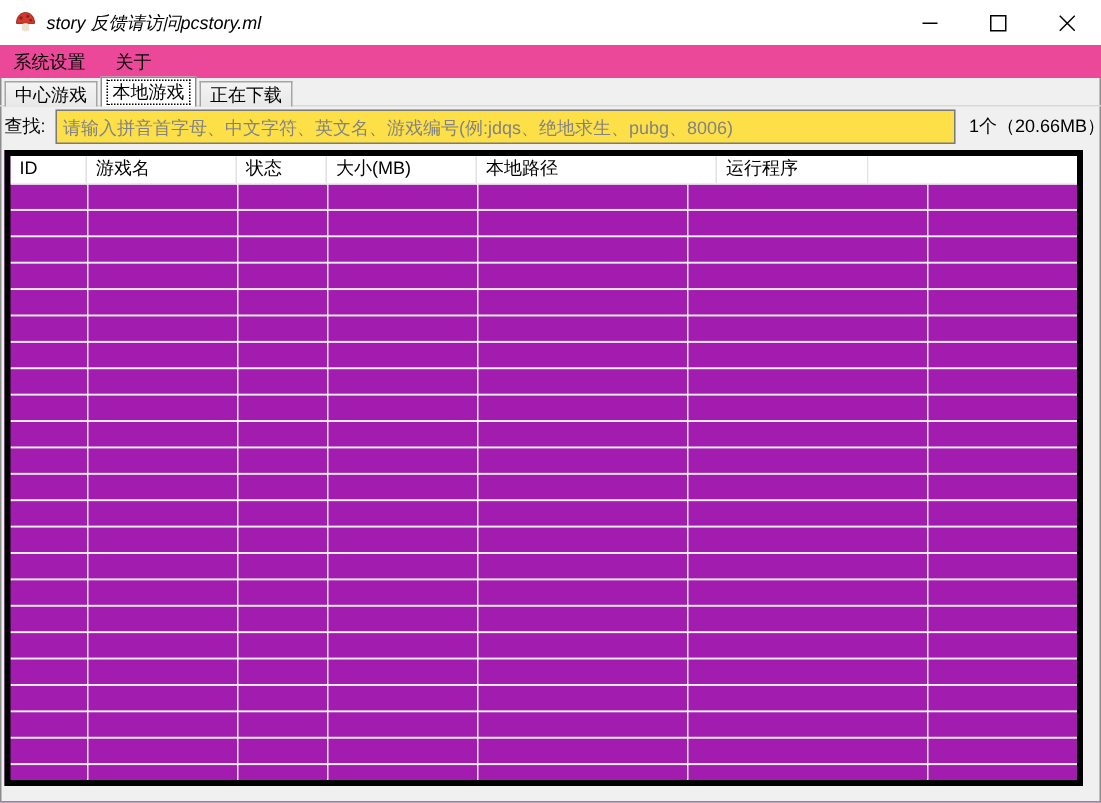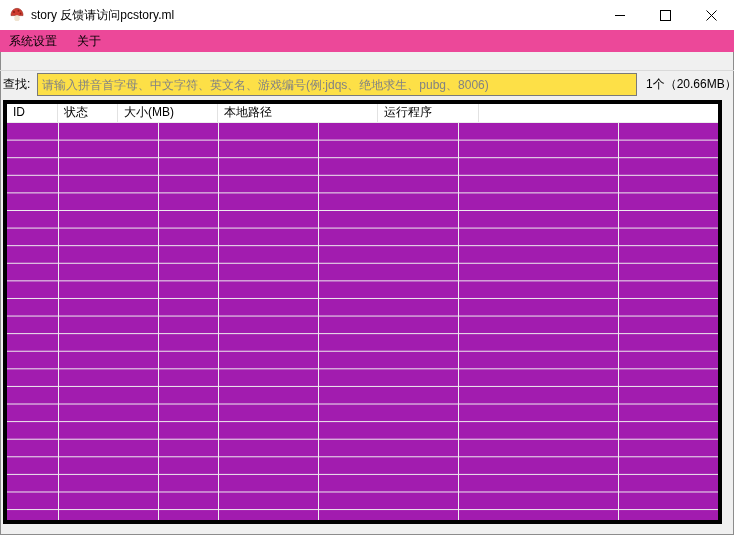--- a/index.html
+++ b/index.html
@@ -2,21 +2,21 @@
 <html><head>
 <meta charset="utf-8">
 <style>
   html,body{margin:0;padding:0;}
   body{font-family:"Liberation Sans", sans-serif; font-size:12px; color:#000;}
   .window{position:relative;width:734px;height:535px;background:#f0f0f0;overflow:hidden;
           box-shadow:inset 0 0 0 1px #8c8c8c;}
   
   .titlebar{position:absolute;left:0;top:0;width:734px;height:30px;background:#ffffff;}
   .app-icon{position:absolute;left:9px;top:7px;width:16px;height:16px;}
-  .title-text{position:absolute;left:31px;top:0;height:30px;line-height:30px;white-space:nowrap;}
+  .title-text{position:absolute;left:31px;top:0;height:30px;line-height:30px;white-space:nowrap;font-style:italic;}
   .winbtn{position:absolute;top:0;width:45px;height:30px;display:flex;align-items:center;justify-content:center;}
   .winbtn.min{right:92px;} .winbtn.max{right:46px;} .winbtn.close{right:0px;}
   .glyph-min{display:block;width:10px;height:1px;background:#000;}
   .glyph-max{display:block;width:9px;height:9px;border:1px solid #000;background:transparent;}
   
   .menubar{position:absolute;left:0;top:30px;width:734px;height:22px;background:#ec4899;display:flex;align-items:center;}
   .menu-item{padding:0 10px;height:22px;line-height:22px;}
   .menu-item:first-child{padding-left:9px;}
   
   .tabline{position:absolute;left:0;top:70px;width:734px;height:1px;background:#d9d9d9;}
@@ -79,28 +79,34 @@
       </svg>
     </div>
   </div>
 
   <div class="menubar">
     <div class="menu-item">系统设置</div>
     <div class="menu-item">关于</div>
   </div>
 
   <div class="tabline"></div>
+  <div class="tabs">
+    <div class="tab">中心游戏</div>
+    <div class="tab selected"><span class="focusrect">本地游戏</span></div>
+    <div class="tab">正在下载</div>
+  </div>
 
   <div class="search-label">查找:</div>
   <input class="search-input" type="text" placeholder="请输入拼音首字母、中文字符、英文名、游戏编号(例:jdqs、绝地求生、pubg、8006)" style="">
   <div class="count-label">1个（20.66MB）</div>
 
   <div class="lv">
     <div class="lv-header">
       <div class="hcell c0">ID</div>
+      <div class="hcell c1">游戏名</div>
       <div class="hcell c2">状态</div>
       <div class="hcell c3">大小(MB)</div>
       <div class="hcell c5">本地路径</div>
       <div class="hcell c6">运行程序</div>
       <div class="hcell hfill"></div>
     </div>
     <div class="lv-body">
       <div class="vline vl0"></div>
       <div class="vline vl1"></div>
       <div class="vline vl2"></div>

